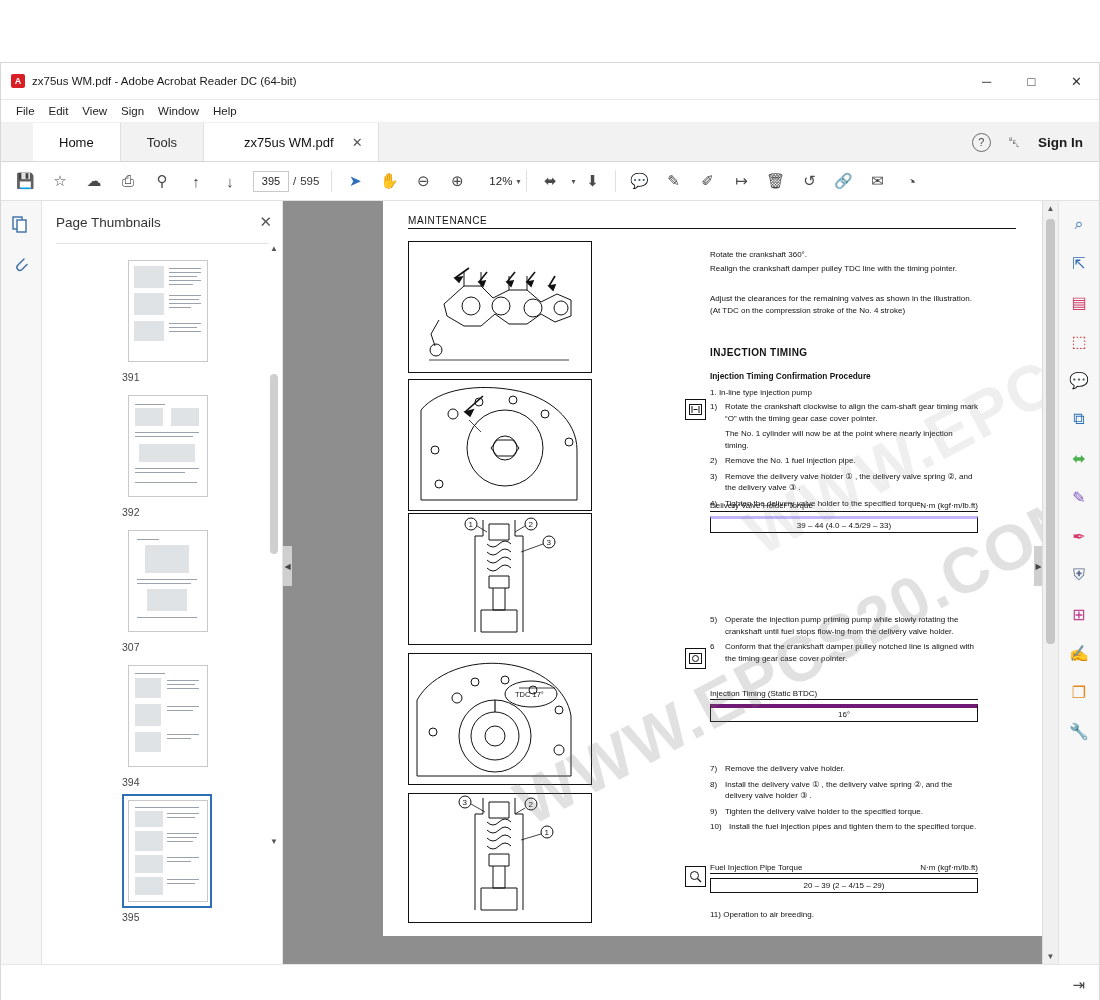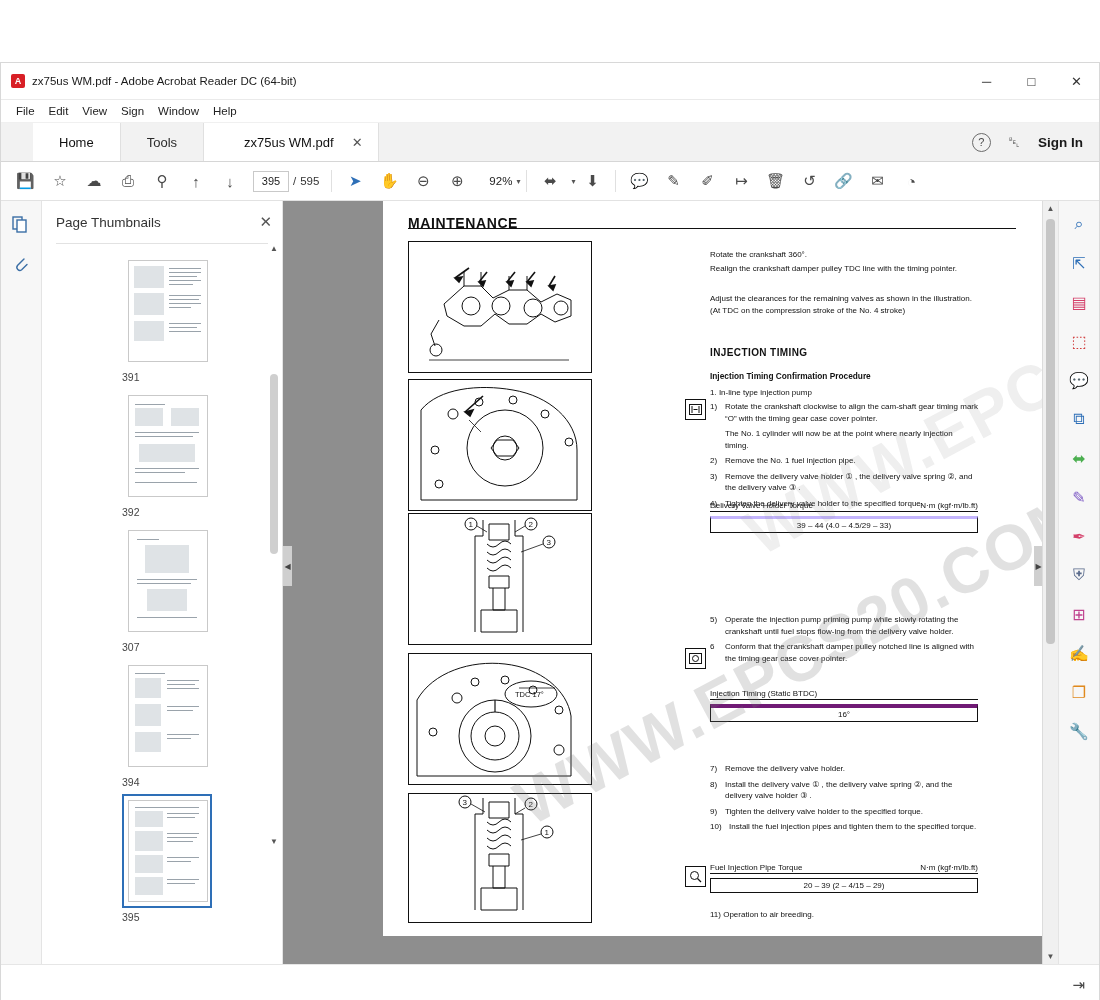--- a/index.html
+++ b/index.html
@@ -77,21 +77,21 @@
   
   .rightrail{width:40px;background:#f7f7f7;border-left:1px solid #e4e4e4;display:flex;flex-direction:column;align-items:center;padding-top:10px;gap:13px;}
   .rr-ico{width:26px;height:26px;display:flex;align-items:center;justify-content:center;font-size:16px;}
 
   
   .bottombar{height:40px;background:#fff;border-top:1px solid #e6e6e6;display:flex;align-items:center;justify-content:flex-end;padding-right:14px;}
   .bb-ico{font-size:15px;color:#4a4a4a;}
 
   
   .pg{position:absolute;inset:0;color:#111;font-family:"Liberation Sans",sans-serif;}
-  .pg-head{position:absolute;left:25px;top:14px;font-size:14px;font-weight:bold;letter-spacing:.6px;}
+  .pg-head{position:absolute;left:25px;top:14px;font-size:10px;font-weight:normal;letter-spacing:.6px;}
   .pg-rule{position:absolute;left:25px;top:27px;width:608px;height:1px;background:#111;}
   .fig{position:absolute;border:1px solid #111;background:#fff;}
   .txtcol{position:absolute;left:327px;font-size:8px;line-height:11.5px;color:#111;}
   .t-h{font-weight:bold;font-size:10px;letter-spacing:.4px;text-align:right;}
   .t-sh{font-weight:bold;font-size:8.3px;}
   .numlist{margin:0;padding-left:0;list-style:none;}
   .numlist li{margin-bottom:4px;padding-left:15px;position:relative;}
   .numlist li .n{position:absolute;left:0;}
   .torquebox{position:absolute;}
   .torquelbl{font-size:8px;display:flex;justify-content:space-between;border-bottom:1px solid #111;padding-bottom:1px;}
@@ -152,21 +152,21 @@
     <div class="pager">
       <div class="pagebox">395</div>
       <span>/</span>
       <span>595</span>
     </div>
     <div class="sep"></div>
     <div class="tool blue">➤</div>
     <div class="tool">✋</div>
     <div class="tool">⊖</div>
     <div class="tool">⊕</div>
-    <div class="zoombox">92%</div>
+    <div class="zoombox">12%</div>
     <div class="caret">▾</div>
     <div class="sep"></div>
     <div class="tool">⬌</div>
     <div class="caret">▾</div>
     <div class="tool">⬇</div>
     <div class="sep"></div>
     <div class="tool">💬</div>
     <div class="tool">✎</div>
     <div class="tool">✐</div>
     <div class="tool">↦</div>

